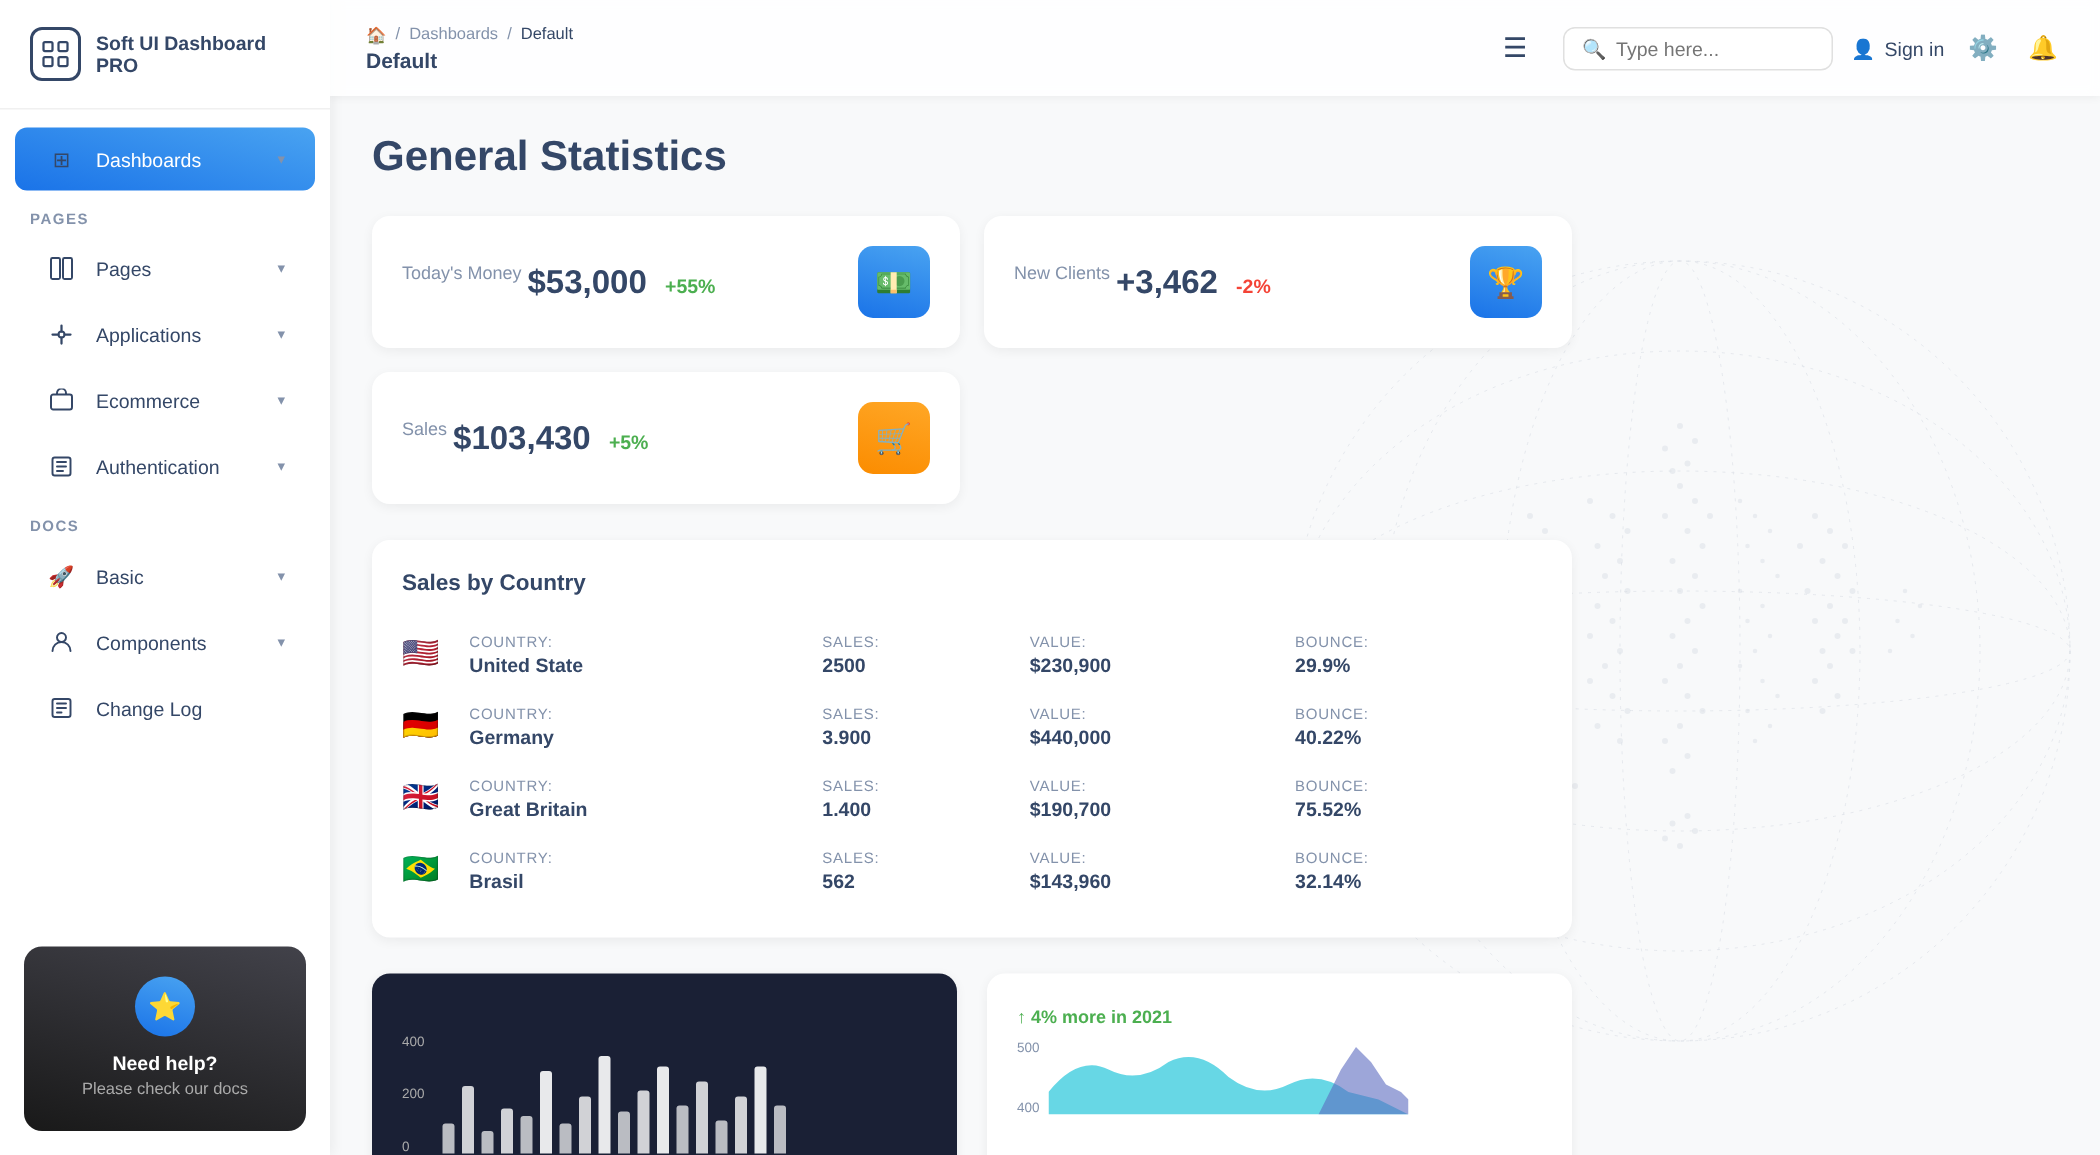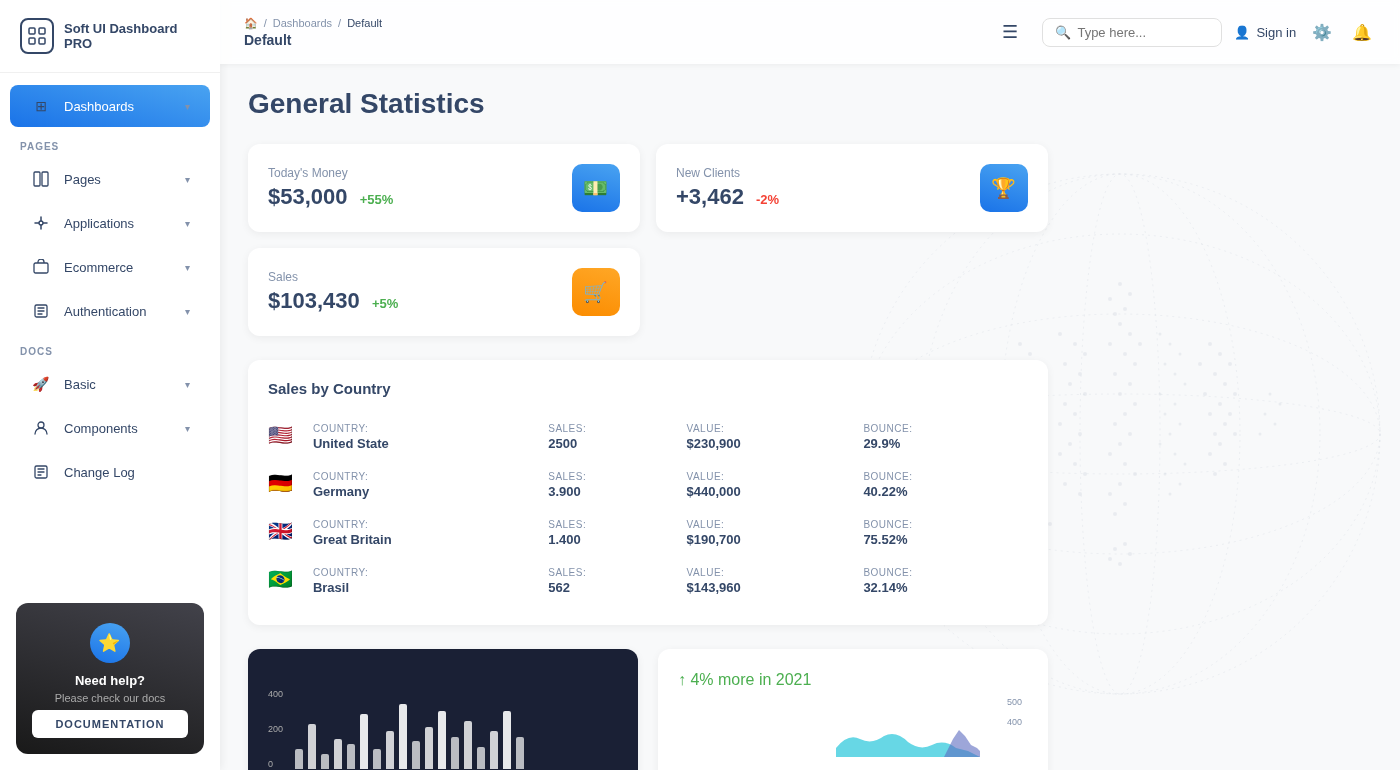--- a/index.html
+++ b/index.html
@@ -159,21 +159,21 @@
       margin-bottom: 24px;
       max-width: 800px;
     }
     .stat-card {
       background: #fff;
       border-radius: 12px;
       padding: 20px 20px;
       display: flex; align-items: center; justify-content: space-between;
       box-shadow: 0 2px 8px rgba(0,0,0,0.06);
     }
-    .stat-info { display: flex; flex-direction: column; gap: 4px; justify-content: center; }
+    .stat-info { display: flex; flex-direction: row; gap: 4px; justify-content: center; }
     .stat-label { font-size: 12px; color: #8392ab; font-weight: 500; }
     .stat-value { font-size: 22px; font-weight: 700; color: #344767; }
     .stat-change { font-size: 12px; font-weight: 700; }
     .positive { color: #4caf50; }
     .negative { color: #f44336; }
     .stat-icon {
       width: 48px; height: 48px;
       border-radius: 10px;
       display: flex; align-items: center; justify-content: center;
       font-size: 20px; color: #fff;
@@ -229,21 +229,21 @@
       background: #1a2035;
       padding: 20px;
       height: 140px;
     }
     .sales-overview-card {
       background: #fff;
       padding: 20px;
       height: 140px;
     }
     .overview-title { font-size: 14px; font-weight: 700; color: #344767; }
-    .overview-sub { font-size: 16px; color: #4caf50; margin-top: 2px; }
+    .overview-sub { font-size: 12px; color: #4caf50; margin-top: 2px; font-weight: bold; }
 
     .content-wrapper { position: relative; z-index: 1; }
   </style>
 </head>
 <body>
 
 <aside class="sidebar">
   <div class="sidebar-logo">
     <div class="logo-icon">
       <svg width="20" height="20" viewBox="0 0 20 20" fill="none">
@@ -337,21 +337,20 @@
           </svg>
       </span>
       <span class="nav-label">Change Log</span>
     </div>
   </nav>
 
   <div class="help-box">
     <div class="help-star">⭐</div>
     <div class="help-title">Need help?</div>
     <div class="help-sub">Please check our docs</div>
-    <button class="help-btn">DOCUMENTATION</button>
   </div>
 </aside>
 
 <div class="main">
 
   <header class="topbar">
     <div class="breadcrumb">
       <div class="breadcrumb-path">
         <span>🏠</span>
         <span style="color:#8392ab">/</span>
@@ -679,21 +678,21 @@
             </div>
           </div>
         </div>
 
         <div class="chart-card sales-overview-card">
           <div class="overview-sub">
             <span>↑</span>
             <span>4% more in 2021</span>
           </div>
 
-          <div style="display:flex; margin-top:8px; align-items:flex-end; position:relative; height:60px;flex-direction:column;">
+          <div style="display:flex; margin-top:8px; align-items:flex-start; position:relative; height:60px;">
             <div style="display:flex; flex-direction:column; justify-content:space-between; height:50px; margin-right:6px;">
               <span style="font-size:9px;color:#8392ab;">500</span>
               <span style="font-size:9px;color:#8392ab;">400</span>
             </div>
             <svg width="240" height="50" viewBox="0 0 240 50">
 
               <path d="M0,50 L0,35 Q20,10 40,20 Q60,30 80,15 Q100,5 120,25 Q140,40 160,30 Q180,20 200,35 L220,40 L240,50" fill="#26c6da" opacity="0.7"></path>
 
               <path d="M180,50 L185,40 L195,20 L205,5 L215,15 L225,30 L235,35 L240,40 L240,50" fill="#5c6bc0" opacity="0.6"></path>
             </svg>

